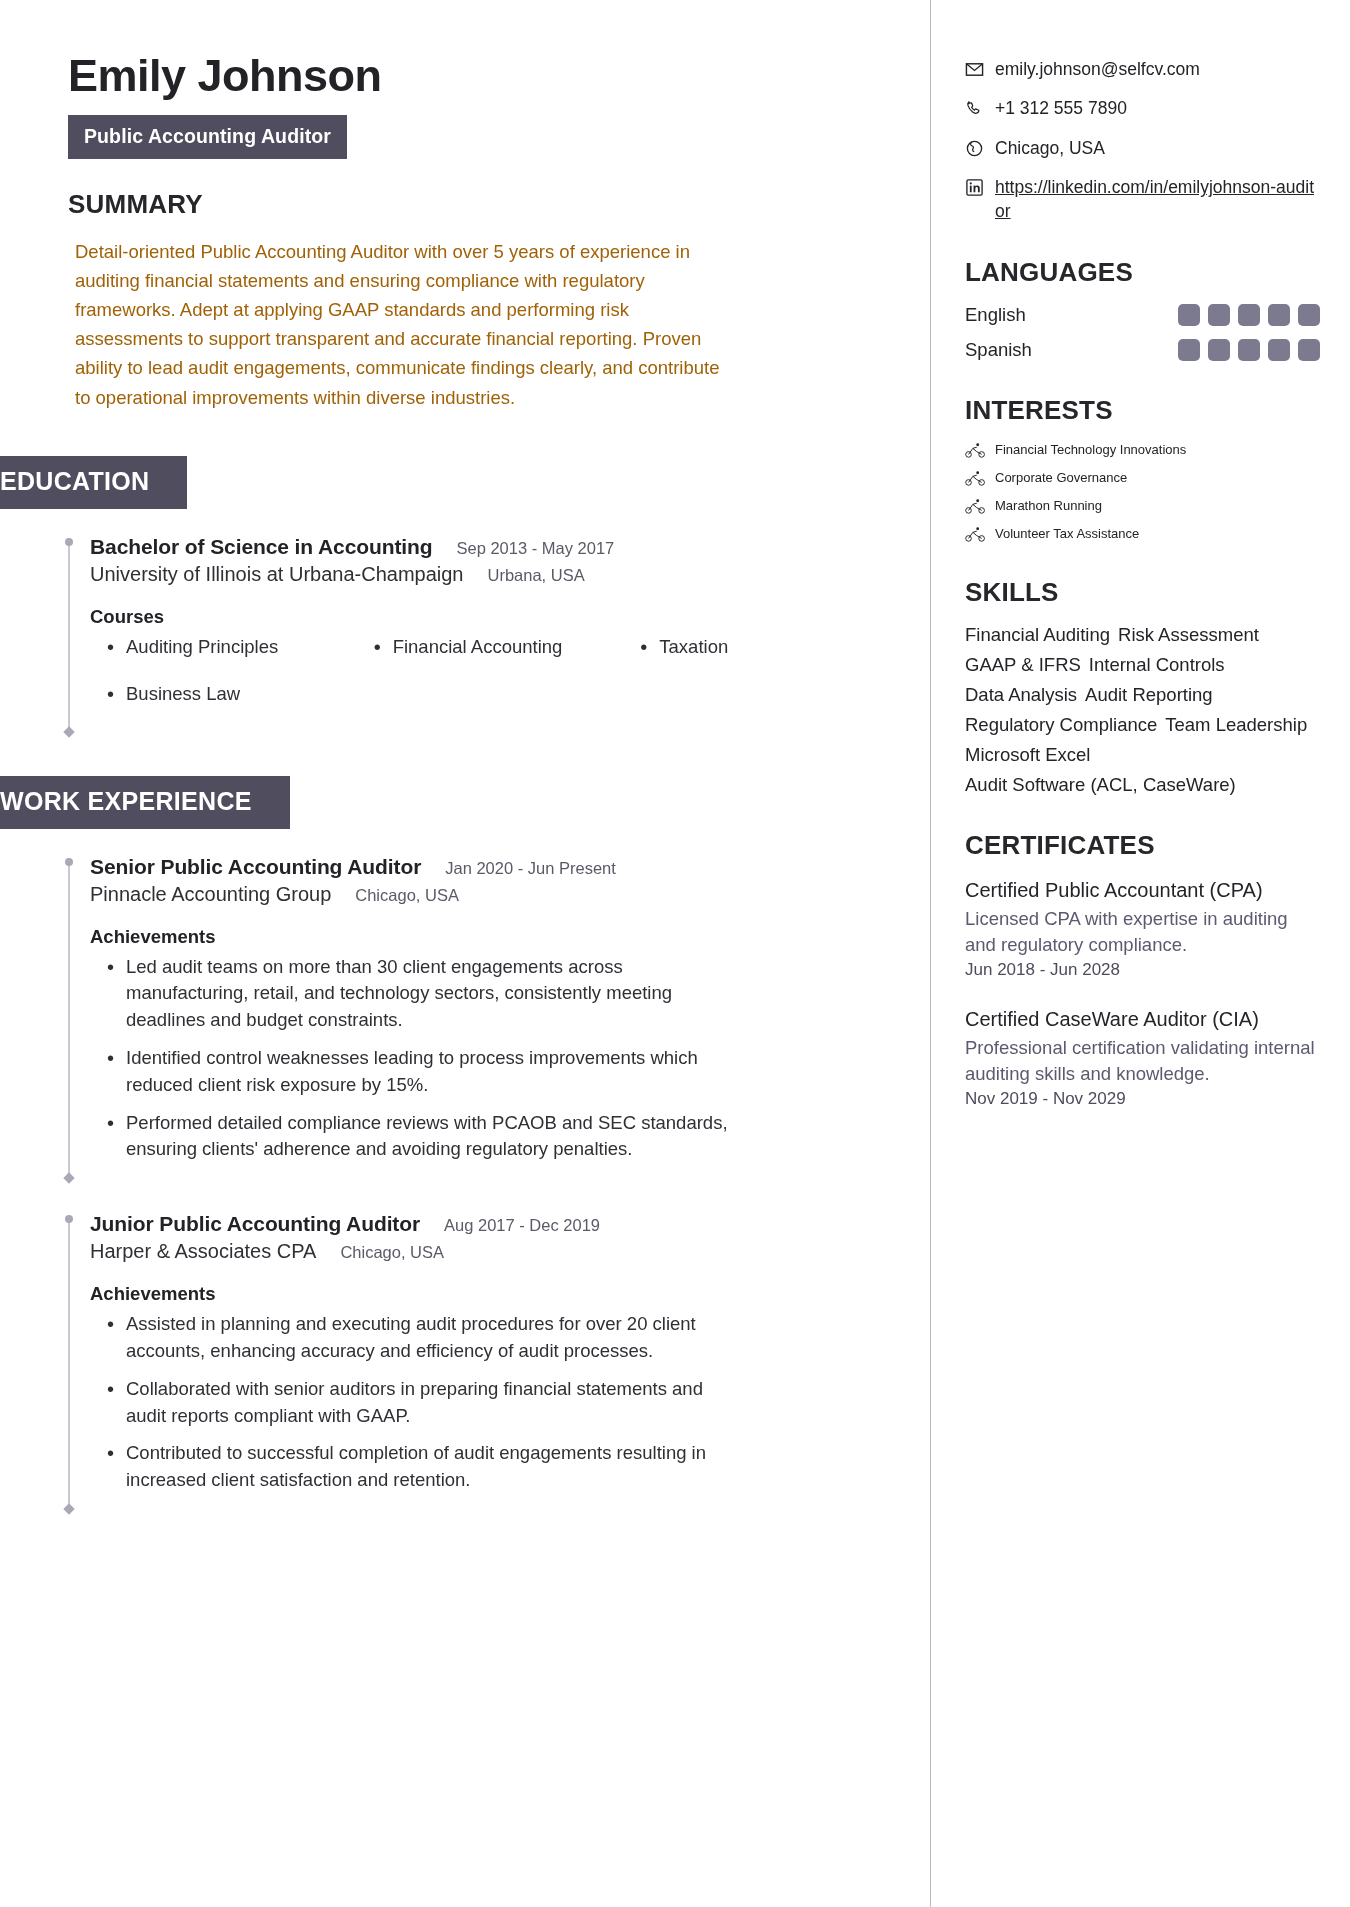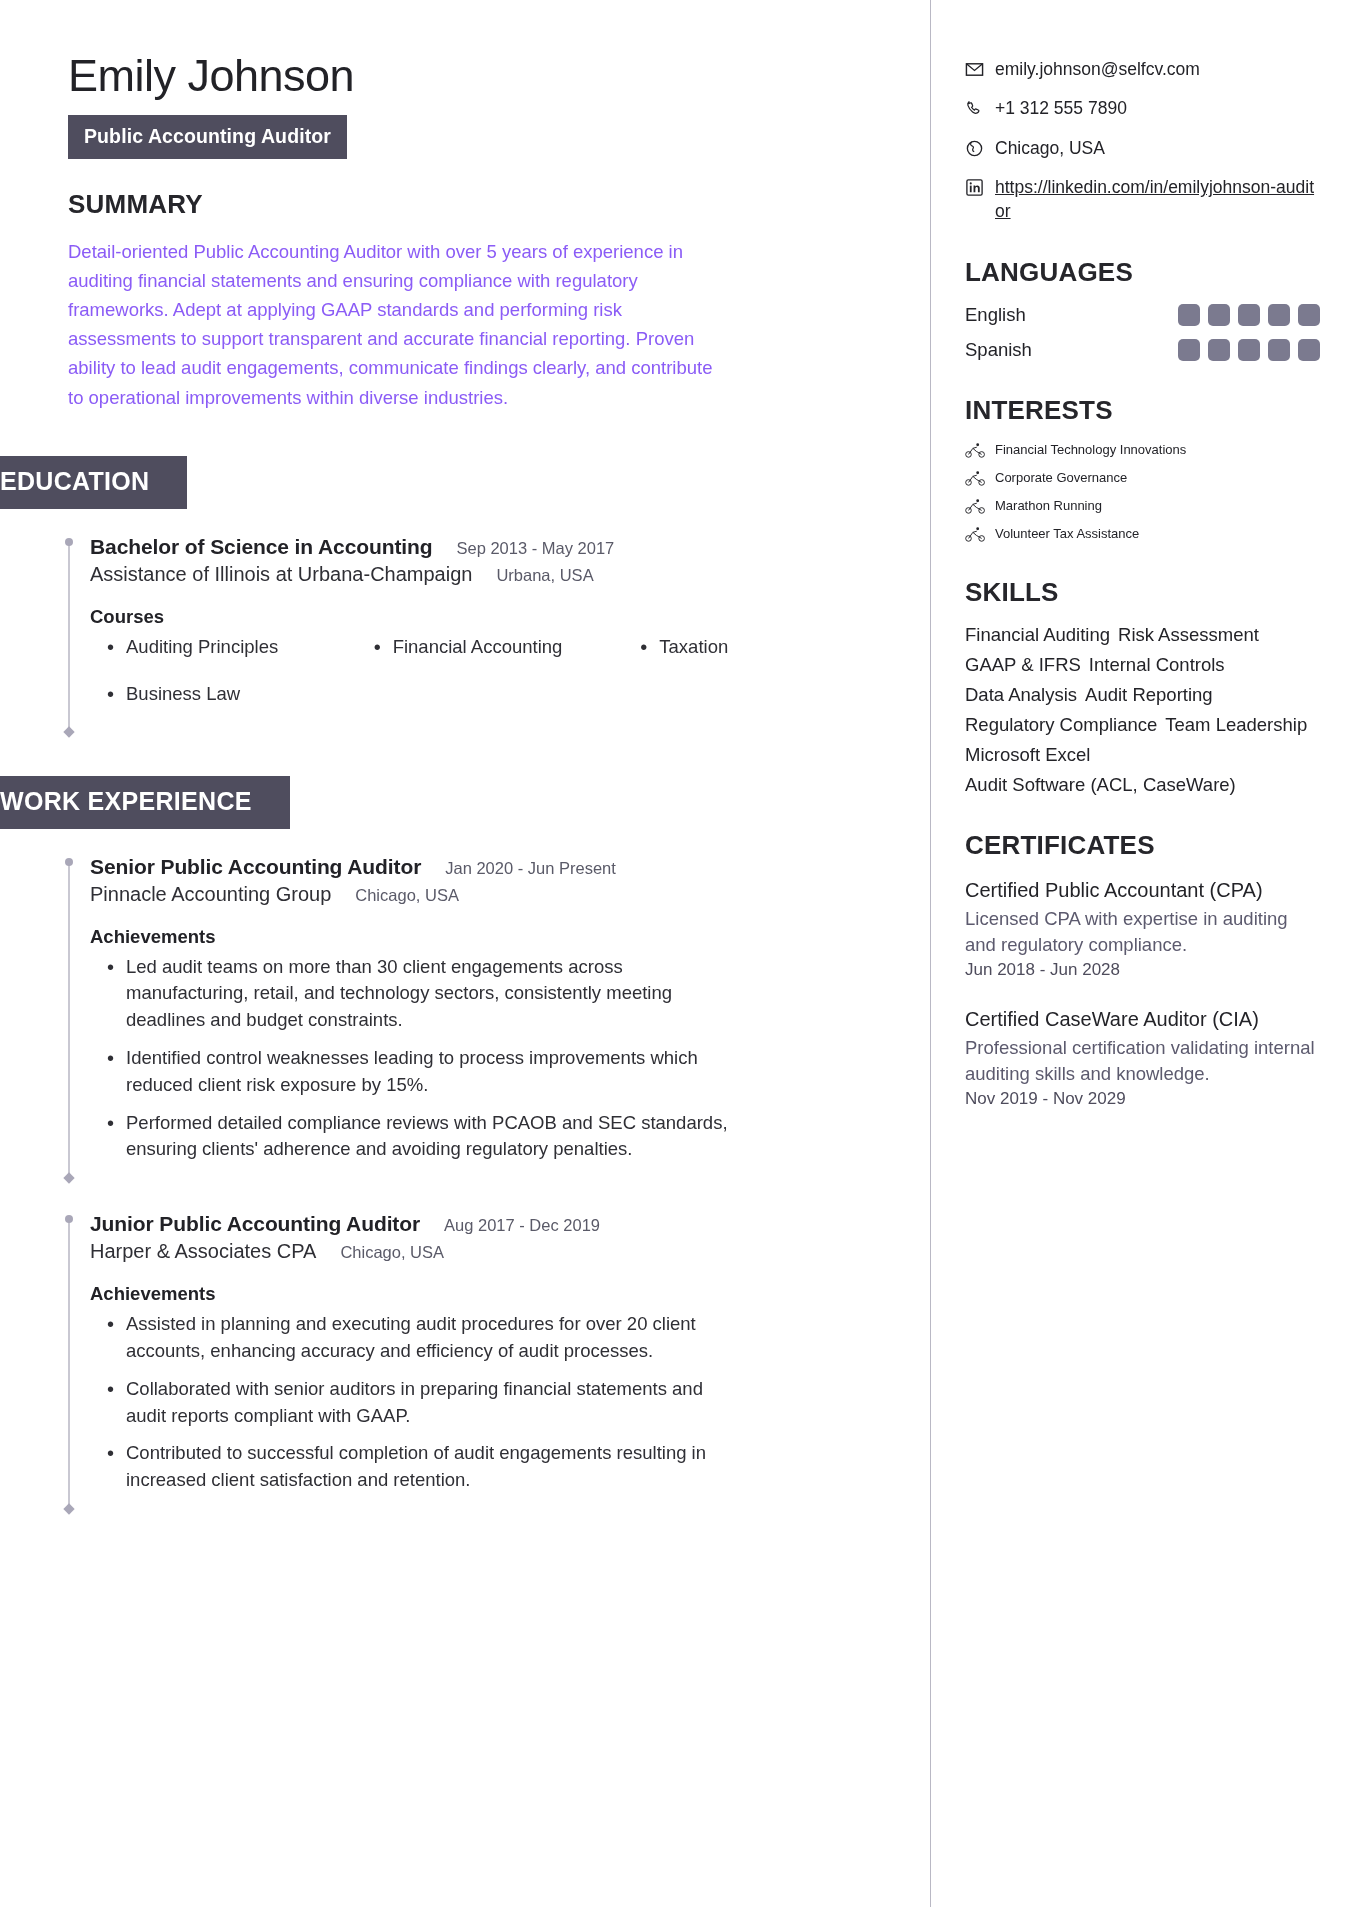--- a/index.html
+++ b/index.html
@@ -22,21 +22,21 @@
   
   .left {
     width: 930px;
     padding: 52px 60px 0 0;
     position: relative;
   }
   .left-inner { padding-left: 68px; }
 
   .name {
     font-size: 45px;
-    font-weight: 400;
+    font-weight: 700;
     letter-spacing: -0.5px;
     color: #222227;
     line-height: 1.08;
     margin-bottom: 14px;
   }
   .title-badge {
     display: inline-block;
     background: #4f4d5e;
     color: #ffffff;
     font-size: 19.5px;
@@ -50,22 +50,23 @@
     font-size: 26px;
     font-weight: 700;
     letter-spacing: 0.2px;
     color: #26262b;
     margin-bottom: 17px;
   }
 
   .summary-text {
     font-size: 18.5px;
     line-height: 1.58;
-    color: #8b5cf6;
+    color: #a16207;
     max-width: 660px;
+    margin-left: 7px;
   }
 
   
   .band-wrap { margin-left: -68px; margin-top: 44px; margin-bottom: 26px; }
   .band {
     display: inline-block;
     background: #4f4d5e;
     color: #ffffff;
     font-size: 25px;
     font-weight: 700;
@@ -277,21 +278,21 @@
       <div class="entry">
         <span class="tl-line"></span>
         <span class="tl-dot"></span>
         <span class="tl-diamond"></span>
 
         <div class="entry-row">
           <div class="entry-title">Bachelor of Science in Accounting</div>
           <div class="entry-meta">Sep 2013 - May 2017</div>
         </div>
         <div class="entry-row">
-          <div class="entry-org">Assistance of Illinois at Urbana-Champaign</div>
+          <div class="entry-org">University of Illinois at Urbana-Champaign</div>
           <div class="entry-meta2">Urbana, USA</div>
         </div>
 
         <div class="sub-label">Courses</div>
         <ul class="bullets courses-grid">
           <li>Auditing Principles</li>
           <li>Financial Accounting</li>
           <li>Taxation</li>
           <li>Business Law</li>
         </ul>

